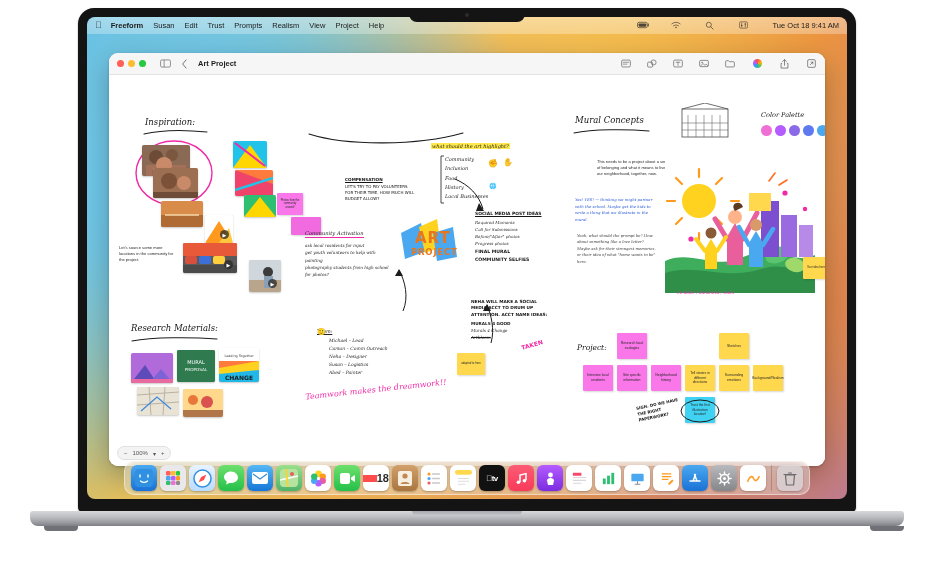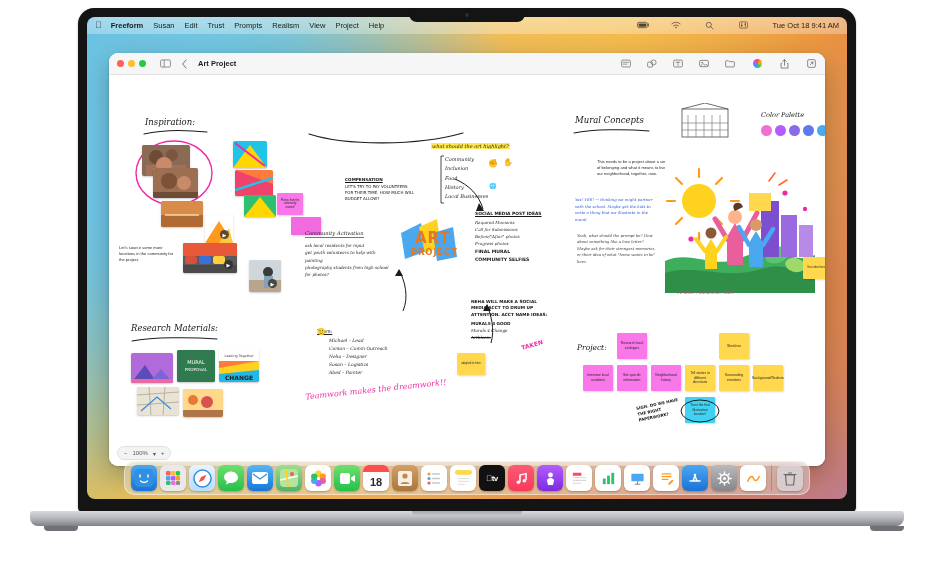--- a/index.html
+++ b/index.html
@@ -651,21 +651,21 @@
                   <circle cx="4.5" cy="7" r="3.4" fill="#2fbf71"></circle>
                 </g>
               </svg>
           </div>
           <div class="dockicon" style="background:linear-gradient(180deg,#6ee06c,#24c04a);">
             <svg width="15" height="11" viewBox="0 0 15 11">
                 <rect width="10" height="11" rx="2.2" fill="#fff"></rect>
                 <path d="M11 4.5L15 2v7l-4-2.5z" fill="#fff"></path>
               </svg>
           </div>
-          <div class="dockicon" style="background:#fff; flex-direction:column;align-items:center;">
+          <div class="dockicon" style="background:#fff; flex-direction:row;align-items:center;">
             <div style="width:100%;height:7px;background:#ff4d4d;"></div>
             <div style="flex:1;display:flex;align-items:center;justify-content:center;font-size:11px;color:#2b2b2b;font-weight:bold;">18</div>
           </div>
           <div class="dockicon" style="background:linear-gradient(180deg,#d2a06a,#a9763f);">
             <svg width="14" height="15" viewBox="0 0 14 15">
                 <rect width="14" height="15" rx="2" fill="#f7efe2"></rect>
                 <circle cx="7" cy="5" r="2.6" fill="#c08a52"></circle>
                 <path d="M2.5 13c.8-2.6 8.2-2.6 9 0" fill="#c08a52"></path>
               </svg>
           </div>

